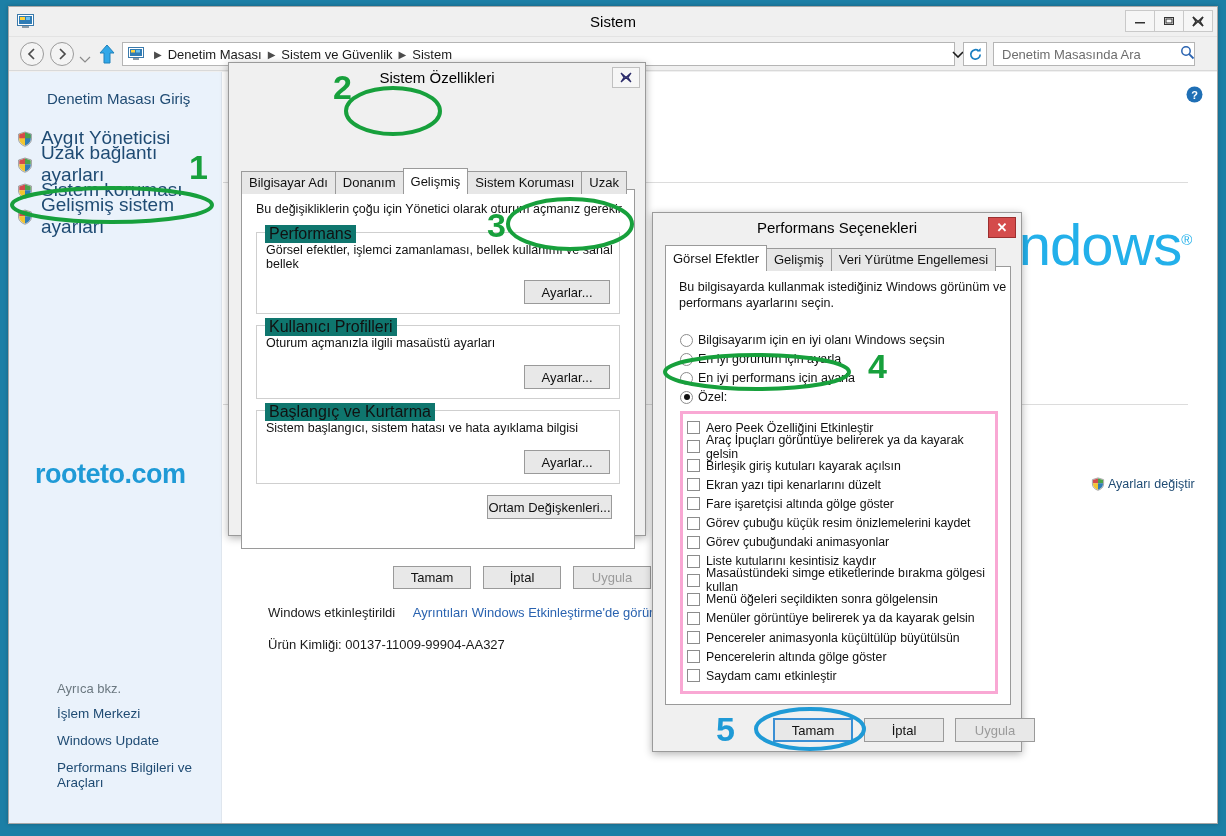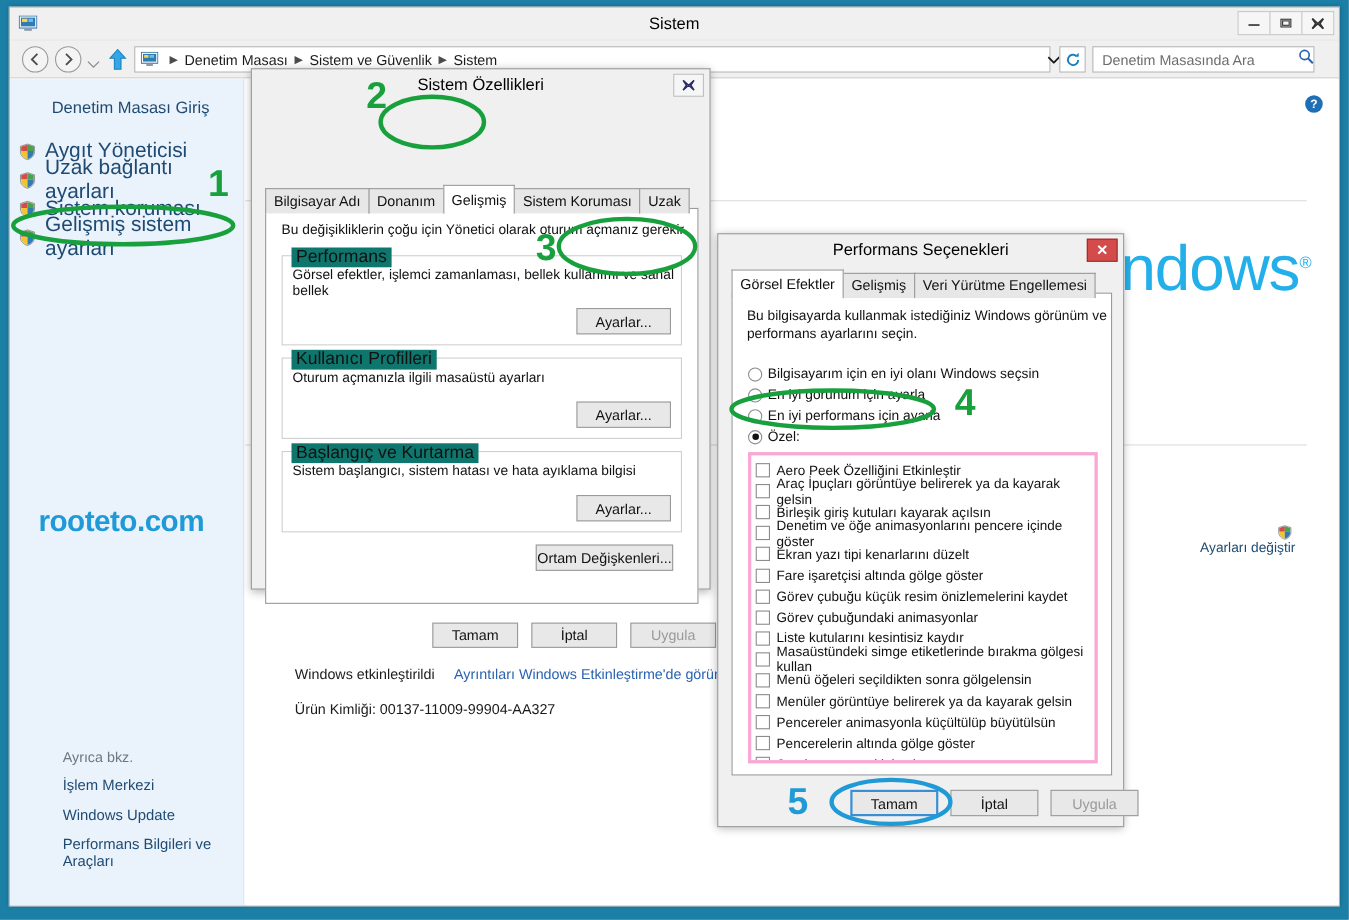--- a/index.html
+++ b/index.html
@@ -174,22 +174,22 @@
     position: absolute; left: 45px; top: 533px;
     font-size: 13px; color: #1b1b1b;
   }
   #actLink { color: #2a63b0; margin-left: 14px; }
   #prodId {
     position: absolute; left: 45px; top: 565px;
     font-size: 13px; color: #1b1b1b;
   }
   #changeSettings {
     position: absolute; left: 868px; top: 405px;
-    display: flex; align-items: flex-end;
-    font-size: 12.5px; color: #1f4b73; flex-direction: column;
+    display: flex; align-items: center;
+    font-size: 12.5px; color: #1f4b73;
   }
   #changeSettings .shield { width: 14px; height: 14px; margin-right: 3px; }
 
   
   .dialog {
     position: absolute;
     background: #f0f0f0;
     border: 1px solid #9a9a9a;
     box-shadow: 0 2px 8px rgba(0,0,0,.3);
   }
@@ -604,24 +604,20 @@
         <div class="checkrow">
             <span class="cbox"></span>
             <span>Araç İpuçları görüntüye belirerek ya da kayarak gelsin</span>
           </div>
         <div class="checkrow">
             <span class="cbox"></span>
             <span>Birleşik giriş kutuları kayarak açılsın</span>
           </div>
         <div class="checkrow">
             <span class="cbox"></span>
-            <span>Denetim ve öğe animasyonlarını pencere içinde göster</span>
-          </div>
-        <div class="checkrow">
-            <span class="cbox"></span>
             <span>Ekran yazı tipi kenarlarını düzelt</span>
           </div>
         <div class="checkrow">
             <span class="cbox"></span>
             <span>Fare işaretçisi altında gölge göster</span>
           </div>
         <div class="checkrow">
             <span class="cbox"></span>
             <span>Görev çubuğu küçük resim önizlemelerini kaydet</span>
           </div>

